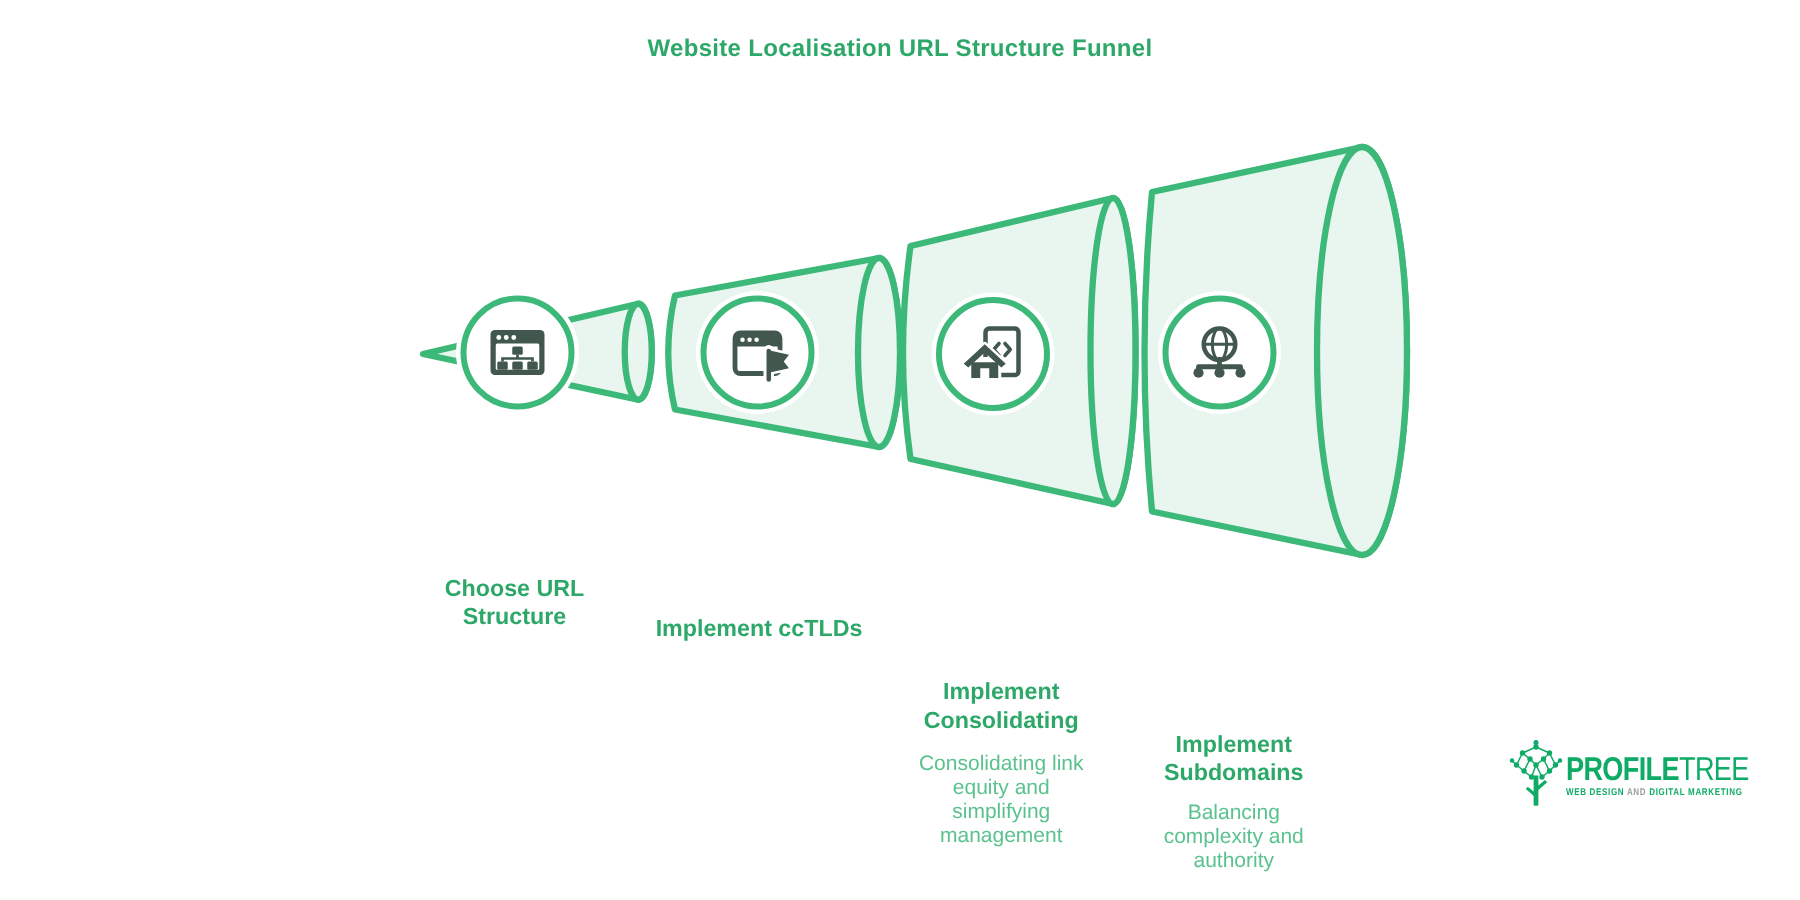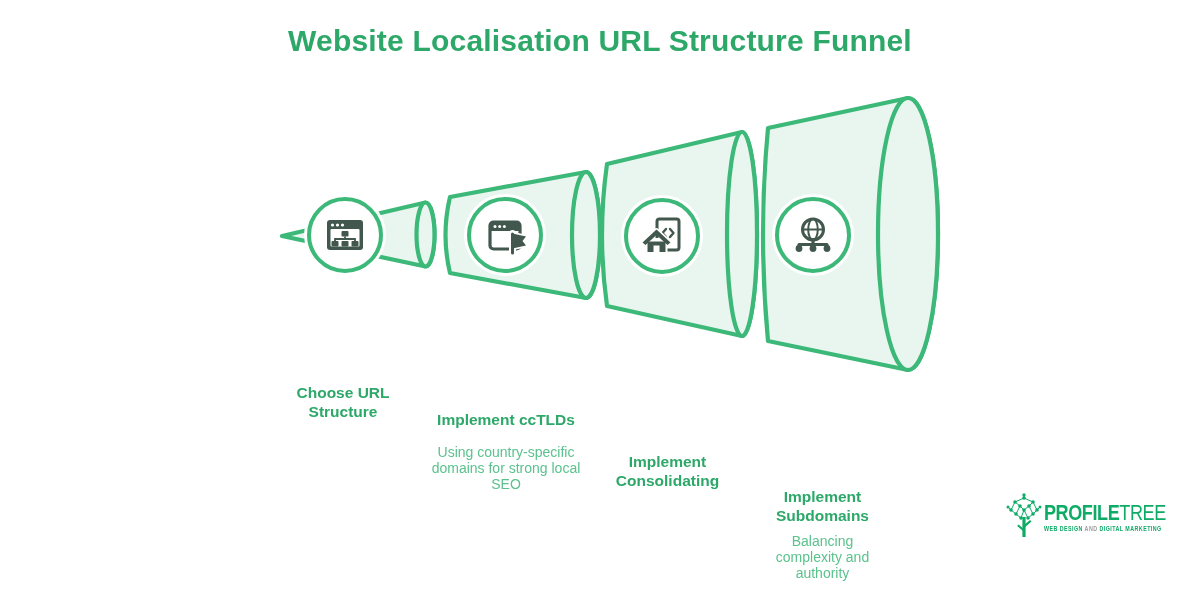--- a/index.html
+++ b/index.html
@@ -16,21 +16,21 @@
          font-family:"Liberation Sans", sans-serif;}
   #funnel-svg{position:absolute;left:0;top:0;}
   .funnel-shape{fill:var(--light-fill);stroke:var(--accent);stroke-width:4.2;stroke-linejoin:round;}
   .halo{fill:#ffffff;stroke:none;}
   .icon-circle{fill:#ffffff;stroke:var(--accent);stroke-width:4;}
   .g-fill{fill:var(--icon-dark);stroke:none;}
   .g-stroke{fill:none;stroke:var(--icon-dark);}
   .g-white{fill:#ffffff;stroke:none;}
   .g-wstroke{fill:none;stroke:#ffffff;}
   .page-title{position:absolute;left:0;right:0;top:24px;text-align:center;
-    font-size:30px;font-weight:bold;color:var(--heading);letter-spacing:0.2px;}
+    font-size:16px;font-weight:bold;color:var(--heading);letter-spacing:0.2px;}
   .stage-caption{position:absolute;text-align:center;}
   .stage-heading{font-size:15.5px;font-weight:bold;color:var(--heading);line-height:19px;}
   .stage-desc{font-size:14px;color:var(--body);line-height:16px;}
   
   #cap1-h{left:278px;top:383px;width:130px;}
   #cap1-d{left:278px;top:430px;width:130px;}
   #cap2-h{left:431px;top:410px;width:150px;}
   #cap2-d{left:431px;top:444px;width:150px;}
   #cap3-h{left:605px;top:452px;width:125px;}
   #cap3-d{left:605px;top:500px;width:125px;}
@@ -124,23 +124,23 @@
         <circle class="g-fill" cx="10" cy="37.5" r="3.4"></circle>
         <circle class="g-fill" cx="24" cy="37.5" r="3.4"></circle>
         <circle class="g-fill" cx="38" cy="37.5" r="3.4"></circle>
       </g>
     </g>
   </svg>
 
   <div class="stage-caption stage-heading" id="cap1-h">Choose URL Structure</div>
 
   <div class="stage-caption stage-heading" id="cap2-h">Implement ccTLDs</div>
-  <div class="stage-caption stage-desc" id="cap2-d">Using country-specific domains for strong local SEO</div>
 
   <div class="stage-caption stage-heading" id="cap3-h">Implement Consolidating</div>
+  <div class="stage-caption stage-desc" id="cap3-d">Consolidating link equity and simplifying management</div>
 
   <div class="stage-caption stage-heading" id="cap4-h">Implement Subdomains</div>
   <div class="stage-caption stage-desc" id="cap4-d">Balancing complexity and authority</div>
 
   <div class="logo">
     <svg class="logo-tree" width="36" height="52" viewBox="0 0 36 52">
       <g stroke="#0eab66" stroke-width="1">
         <path fill="none" d="M18,5 L9,9 M18,5 L27,9 M9,9 L5,17 M27,9 L31,17 M9,9 L14,13 M27,9 L23,13
                              M14,13 L18,17 M23,13 L18,17 M5,17 L10,21 M31,17 L27,21 M10,21 L15,25
                              M27,21 L22,25 M18,17 L15,25 M18,17 L22,25 M14,13 L10,21 M23,13 L27,21

